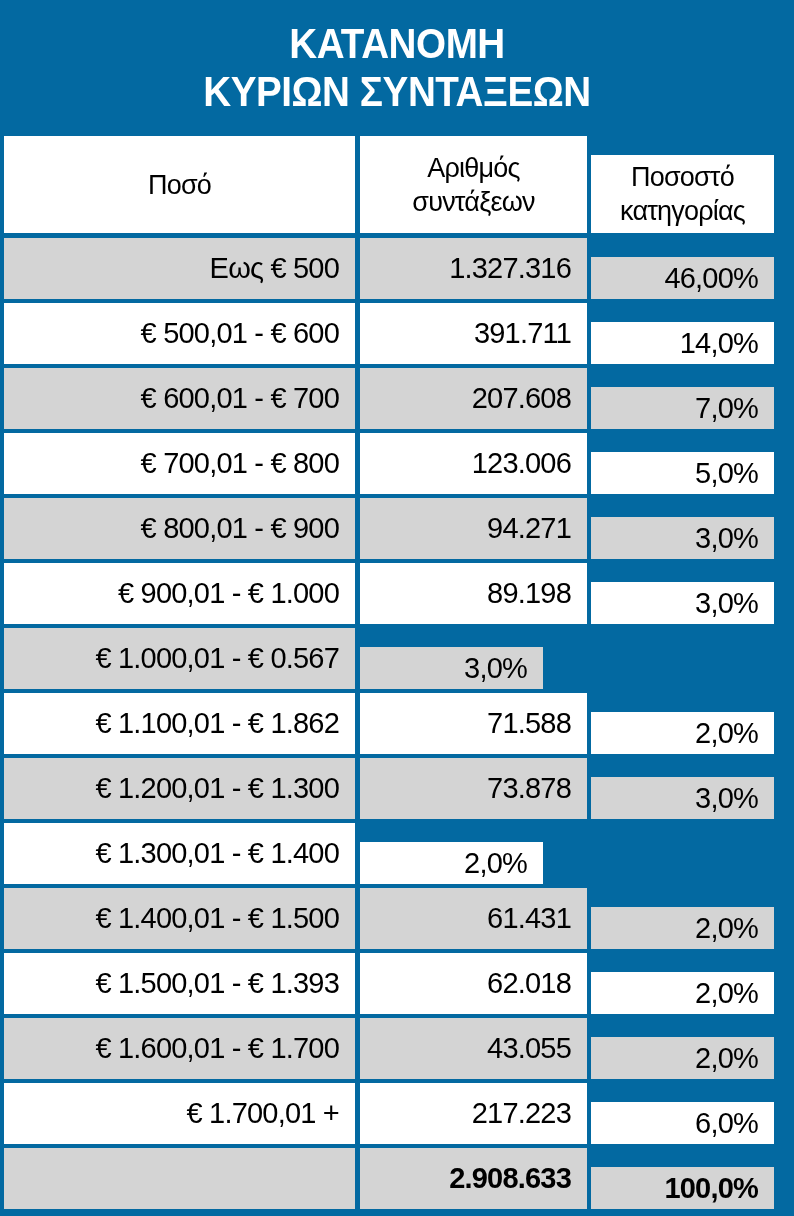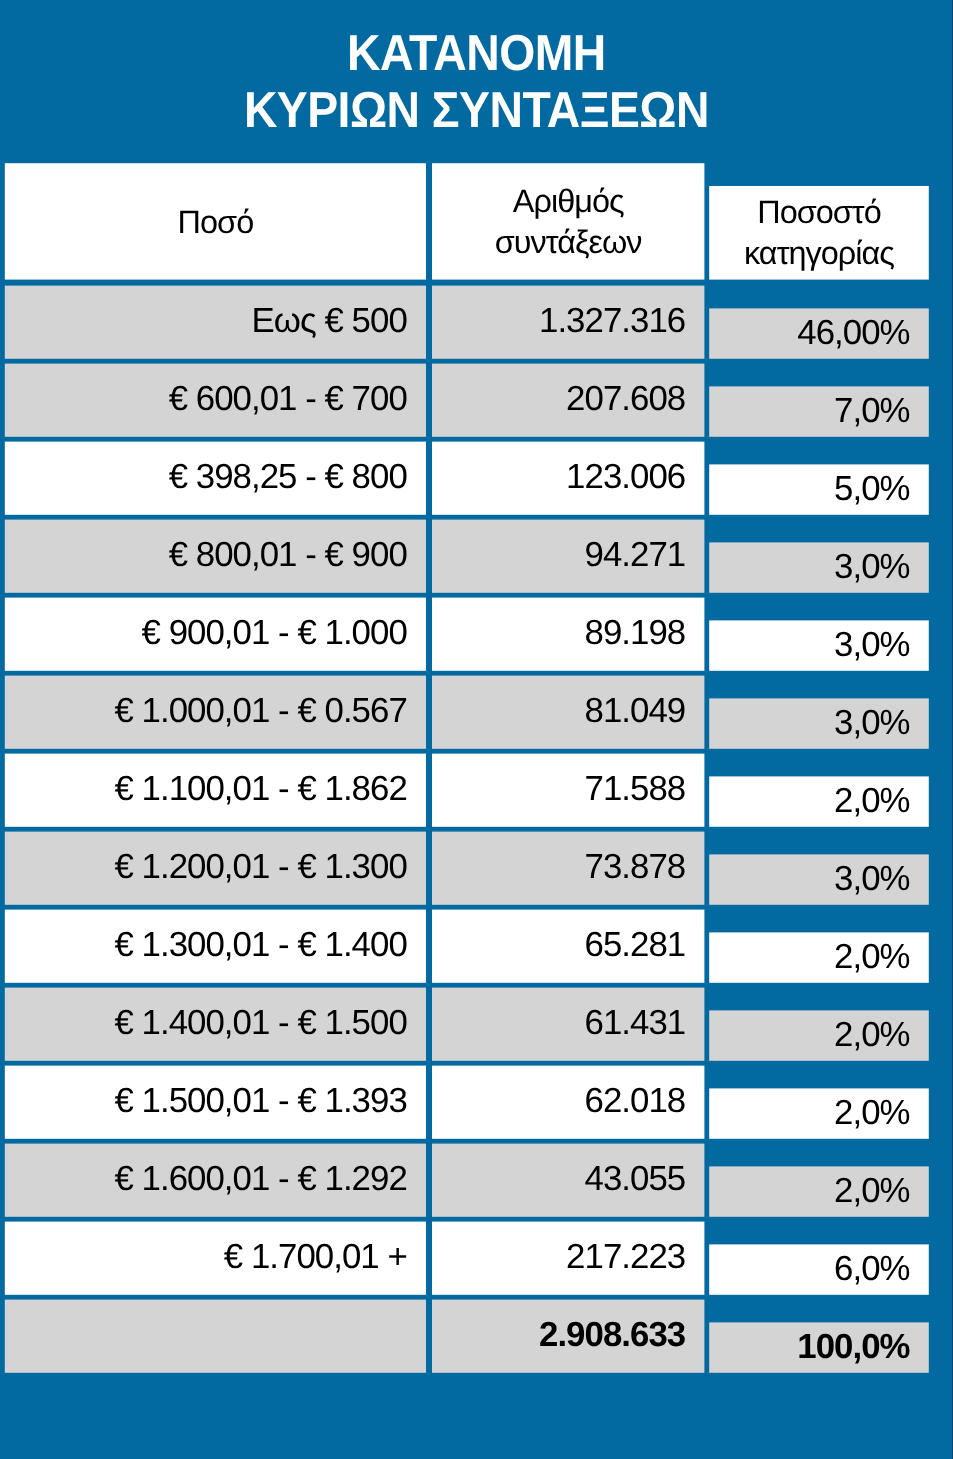--- a/index.html
+++ b/index.html
@@ -40,72 +40,75 @@
         <span>κατηγορίας</span>
       </div>
     </div>
 
     <div id="rows">
         <div class="row alt">
           <div class="cell c1">Εως € 500</div>
           <div class="cell c2">1.327.316</div>
           <div class="cell c3">46,00%</div>
         </div>
+        <div class="row">
+          <div class="cell c1">€ 500,01 - € 600</div>
+          <div class="cell c2">391.711</div>
+          <div class="cell c3">14,0%</div>
+        </div>
         <div class="row alt">
           <div class="cell c1">€ 600,01 - € 700</div>
           <div class="cell c2">207.608</div>
           <div class="cell c3">7,0%</div>
         </div>
         <div class="row">
-          <div class="cell c1">€ 398,25 - € 800</div>
+          <div class="cell c1">€ 700,01 - € 800</div>
           <div class="cell c2">123.006</div>
           <div class="cell c3">5,0%</div>
         </div>
         <div class="row alt">
           <div class="cell c1">€ 800,01 - € 900</div>
           <div class="cell c2">94.271</div>
           <div class="cell c3">3,0%</div>
         </div>
         <div class="row">
           <div class="cell c1">€ 900,01 - € 1.000</div>
           <div class="cell c2">89.198</div>
           <div class="cell c3">3,0%</div>
         </div>
         <div class="row alt">
           <div class="cell c1">€ 1.000,01 - € 0.567</div>
-          <div class="cell c2">81.049</div>
           <div class="cell c3">3,0%</div>
         </div>
         <div class="row">
           <div class="cell c1">€ 1.100,01 - € 1.862</div>
           <div class="cell c2">71.588</div>
           <div class="cell c3">2,0%</div>
         </div>
         <div class="row alt">
           <div class="cell c1">€ 1.200,01 - € 1.300</div>
           <div class="cell c2">73.878</div>
           <div class="cell c3">3,0%</div>
         </div>
         <div class="row">
           <div class="cell c1">€ 1.300,01 - € 1.400</div>
-          <div class="cell c2">65.281</div>
           <div class="cell c3">2,0%</div>
         </div>
         <div class="row alt">
           <div class="cell c1">€ 1.400,01 - € 1.500</div>
           <div class="cell c2">61.431</div>
           <div class="cell c3">2,0%</div>
         </div>
         <div class="row">
           <div class="cell c1">€ 1.500,01 - € 1.393</div>
           <div class="cell c2">62.018</div>
           <div class="cell c3">2,0%</div>
         </div>
         <div class="row alt">
-          <div class="cell c1">€ 1.600,01 - € 1.292</div>
+          <div class="cell c1">€ 1.600,01 - € 1.700</div>
           <div class="cell c2">43.055</div>
           <div class="cell c3">2,0%</div>
         </div>
         <div class="row">
           <div class="cell c1">€ 1.700,01 +</div>
           <div class="cell c2">217.223</div>
           <div class="cell c3">6,0%</div>
         </div>
       </div>
 

